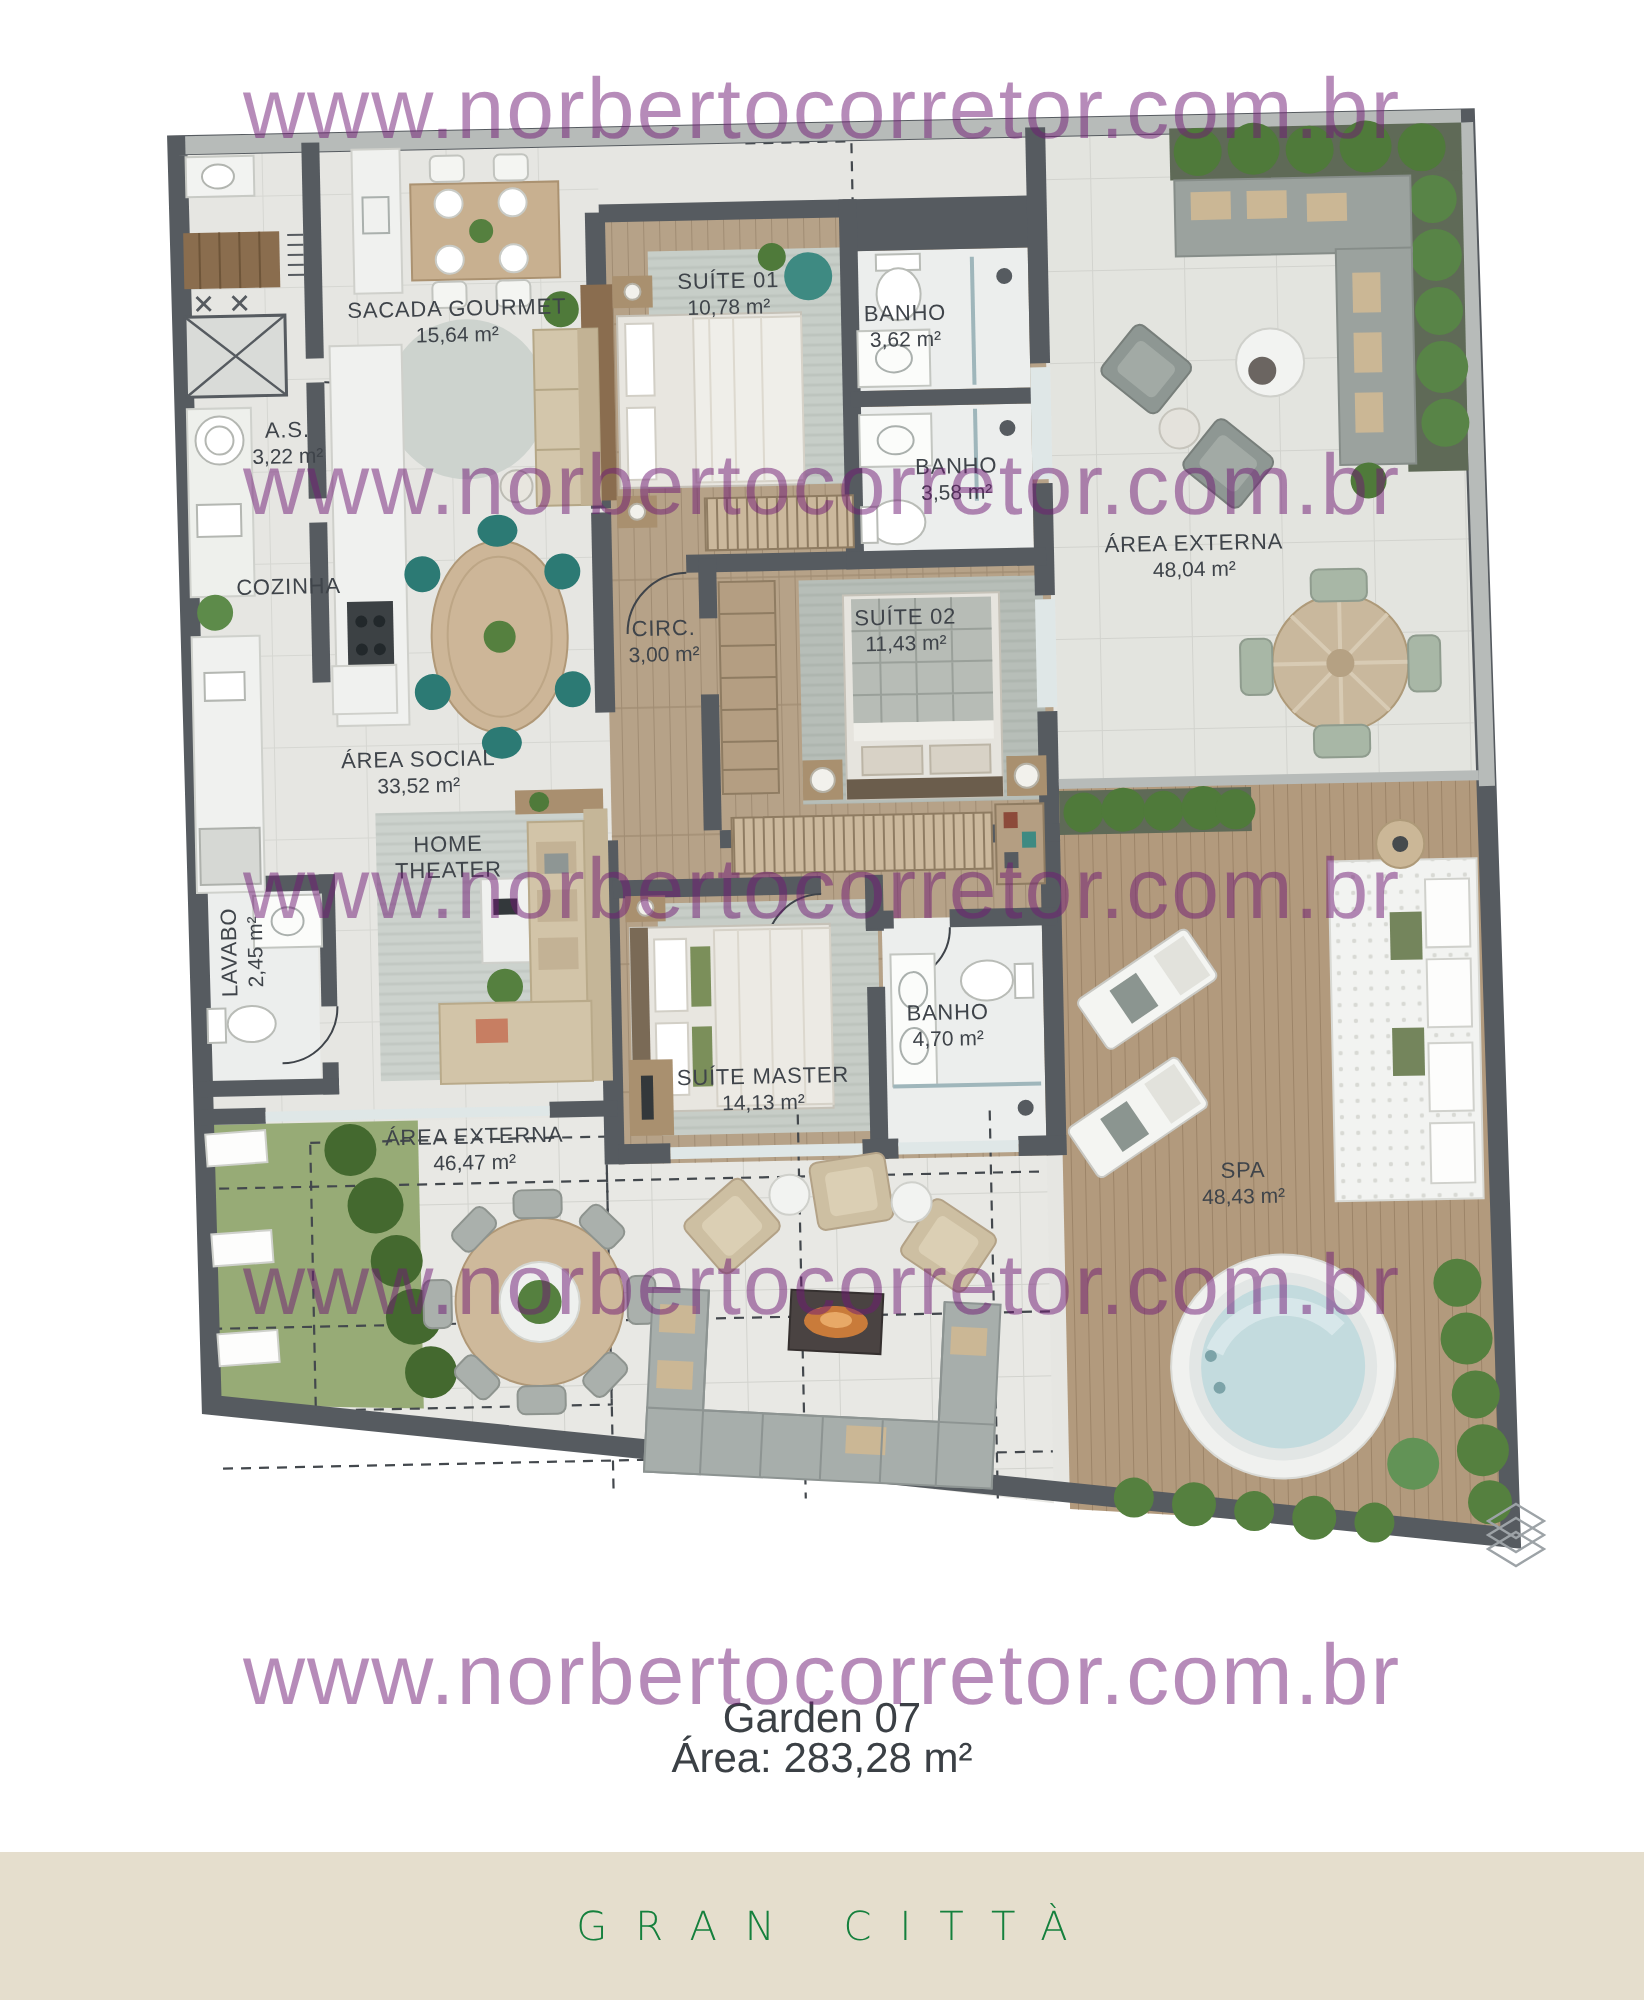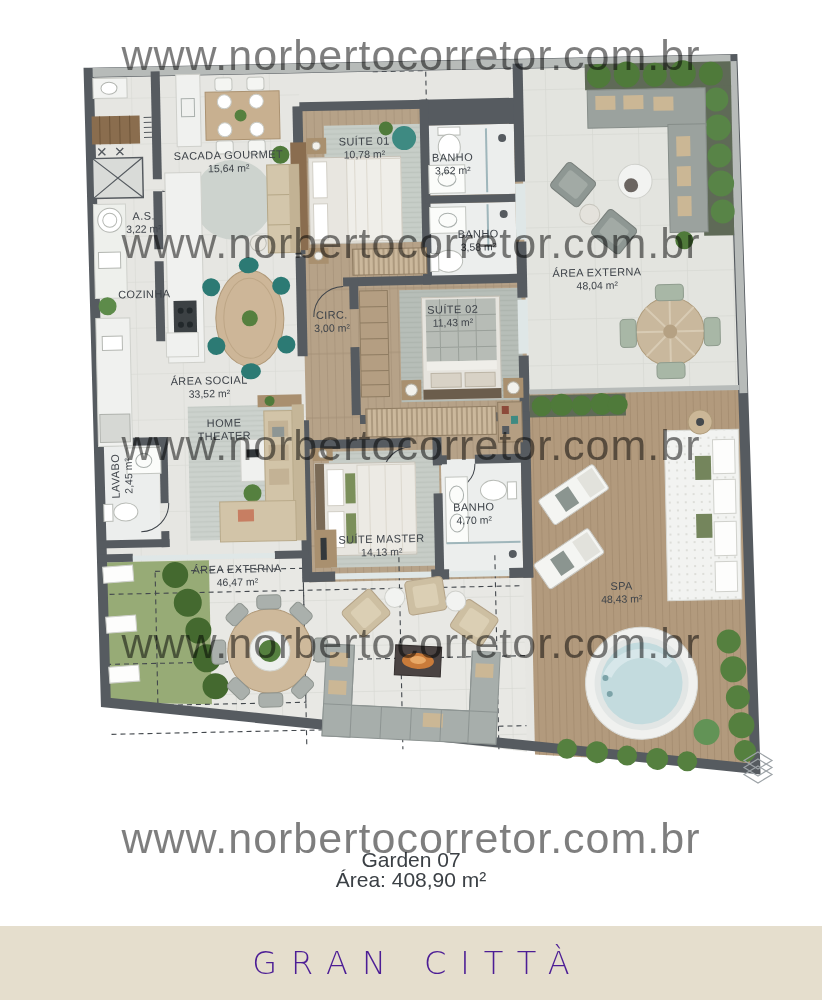--- a/index.html
+++ b/index.html
@@ -7,29 +7,29 @@
         font-family:"Liberation Sans",sans-serif;}
   .plan-rotor{position:absolute;left:0;top:0;width:822px;height:830px;
         transform:rotate(-1.2deg);transform-origin:411px 420px;z-index:1;}
   .plan-rotor svg{position:absolute;left:0;top:0;}
   .room-label{position:absolute;transform:translate(-50%,-50%);text-align:center;
         color:#3f444a;z-index:3;line-height:1.2;}
   .room-label .rname{font-size:11px;letter-spacing:.4px;white-space:nowrap;}
   .room-label .rarea{font-size:10.5px;white-space:nowrap;}
   .room-label.wrap .rname{white-space:normal;width:66px;}
   .room-label.vert{transform:translate(-50%,-50%) rotate(-90deg);}
-  .wm{position:absolute;left:0;width:100%;text-align:center;font-size:43px;color:#000000;
+  .wm{position:absolute;left:0;width:100%;text-align:center;font-size:43px;color:#701a75;
         opacity:.5;letter-spacing:1px;white-space:nowrap;z-index:5;pointer-events:none;}
   .footer{position:absolute;left:0;width:100%;text-align:center;z-index:4;color:#3b4045;}
   .footer .unit{position:absolute;top:848px;width:100%;font-size:21px;}
   .footer .uarea{position:absolute;top:868px;width:100%;font-size:21px;}
   .banner{position:absolute;left:0;top:926px;width:822px;height:74px;z-index:6;
         display:flex;align-items:center;justify-content:center;}
-  .banner .btitle{font-family:"DejaVu Sans",sans-serif;font-weight:200;font-size:32px;
-        letter-spacing:14px;color:#4c1d95;padding-left:14px;}
+  .banner .btitle{font-family:"DejaVu Sans",sans-serif;font-weight:200;font-size:20px;
+        letter-spacing:14px;color:#15803d;padding-left:14px;}
   .logo{position:absolute;left:742px;top:750px;z-index:4;}
 </style>
 </head>
 <body>
 
 <div class="page">
 
   <div class="plan-rotor">
     <svg width="822" height="830" viewBox="0 0 822 830">
       <defs>
@@ -541,21 +541,21 @@
   </div>
 
   <div class="wm" style="top:31px">www.norbertocorretor.com.br</div>
   <div class="wm" style="top:219px">www.norbertocorretor.com.br</div>
   <div class="wm" style="top:421px">www.norbertocorretor.com.br</div>
   <div class="wm" style="top:619px">www.norbertocorretor.com.br</div>
   <div class="wm" style="top:814px">www.norbertocorretor.com.br</div>
 
   <div class="footer">
     <div class="unit">Garden 07</div>
-    <div class="uarea">Área: 408,90 m²</div>
+    <div class="uarea">Área: 283,28 m²</div>
   </div>
 
   <div class="logo">
     <svg width="32" height="38" viewBox="0 0 32 38">
       <g fill="none" stroke="#9da3a7" stroke-width="1.2">
         <path d="M16 2 L30 10.5 L16 19 L2 10.5 Z"></path>
         <path d="M16 9 L30 17.5 L16 26 L2 17.5 Z"></path>
         <path d="M16 16 L30 24.5 L16 33 L2 24.5 Z"></path>
       </g>
     </svg>

